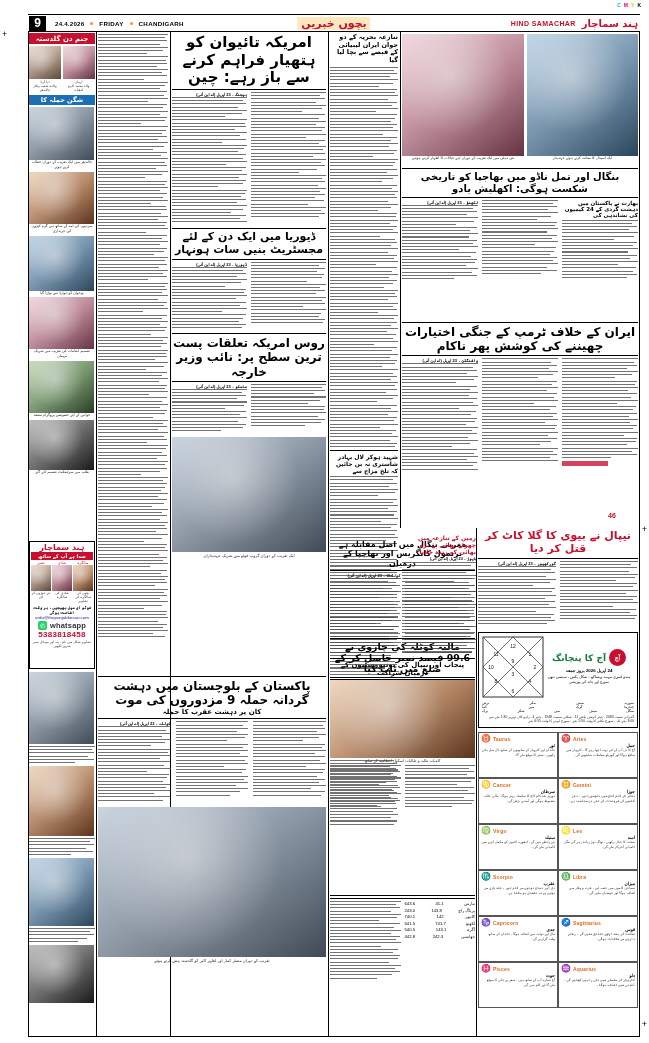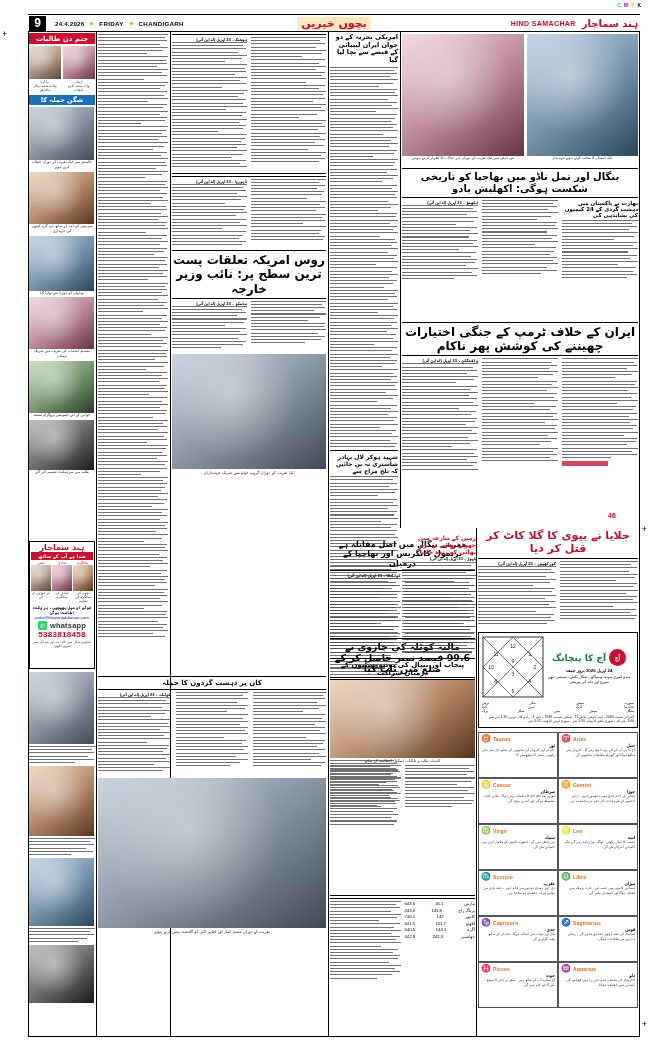--- a/index.html
+++ b/index.html
@@ -119,21 +119,21 @@
   <div class="rule-h" style="left:28px;top:1036px;width:612px;"></div>
 
   <div class="rule-v" style="left:96px;top:32px;height:1005px;"></div>
   <div class="rule-v" style="left:170px;top:32px;height:1005px;"></div>
   <div class="rule-v" style="left:328px;top:32px;height:1005px;"></div>
   <div class="rule-v" style="left:400px;top:32px;height:496px;"></div>
   <div class="rule-v" style="left:476px;top:528px;height:509px;"></div>
 
   <div class="col" style="left:29px;top:33px;width:66px;height:505px;">
 
-    <div class="banner banner-red" style="font-size:7px;padding:1.5px 0;">جنم دن طالبات</div>
+    <div class="banner banner-red" style="font-size:7px;padding:1.5px 0;">جنم دن گلدستہ</div>
 
     <div style="display:flex;gap:1.5px;margin-top:1.5px;">
       <div class="photo ph-face" style="width:32px;height:33px;"></div>
       <div class="photo ph-pink" style="width:32px;height:33px;"></div>
     </div>
     <div style="display:flex;gap:1.5px;margin-top:1px;">
       <div style="width:32px;">
         <div class="nameline">دیا آریا</div>
         <div class="nameline">والدہ صفیہ پیکار</div>
         <div class="nameline">جالندھر</div>
@@ -423,20 +423,23 @@
       <i style="width:99%"></i>
         <i style="width:93%"></i>
         <i style="width:100%"></i>
         <i style="width:78%"></i>
         <i style="width:95%"></i>
     </div>
   </div>
 
   <div class="col" style="left:172px;top:34px;width:154px;">
 
+    <div class="hl-big" style="font-size:15px;margin-bottom:2px;">
+      <span>امریکہ تائیوان کو ہتھیار فراہم کرنے سے باز رہے: چین</span>
+    </div>
     <div class="hrule" style="margin-bottom:2px;"></div>
 
     <div style="display:flex;gap:4px;">
       <div style="flex:1;">
         <div style="font-size:4px;direction:rtl;font-weight:bold;">بیجنگ ۔ 23 اپریل (اے این آئی)</div>
         <div class="body-lines">
           <i style="width:100%"></i>
             <i style="width:95%"></i>
             <i style="width:99%"></i>
             <i style="width:88%"></i>
@@ -518,20 +521,23 @@
           <i style="width:76%"></i>
             <i style="width:100%"></i>
             <i style="width:93%"></i>
             <i style="width:99%"></i>
             <i style="width:90%"></i>
         </div>
       </div>
     </div>
 
     <div class="hrule-thick" style="margin:3px 0 2px;"></div>
+    <div class="hl-big" style="font-size:11px;">
+      <span>ڈیوریا میں ایک دن کے لئے مجسٹریٹ بنیں سات ہونہار</span>
+    </div>
     <div class="hrule" style="margin:2px 0;"></div>
     <div style="display:flex;gap:4px;">
       <div style="flex:1;">
         <div style="font-size:4px;direction:rtl;font-weight:bold;">ڈیوریا ۔ 23 اپریل (اے این آئی)</div>
         <div class="body-lines">
           <i style="width:100%"></i>
             <i style="width:94%"></i>
             <i style="width:99%"></i>
             <i style="width:86%"></i>
             <i style="width:100%"></i>
@@ -624,21 +630,24 @@
     </div>
 
     <div style="margin-top:4px;">
       <div class="photo ph-group" style="width:154px;height:115px;"></div>
       <div class="cap" style="font-size:4px;margin-top:1px;">ایک تقریب کے دوران گروپ فوٹو میں شریک عہدیداران</div>
     </div>
   </div>
 
   <div class="col" style="left:98px;top:676px;width:228px;">
     <div class="hrule-thick" style="margin-bottom:2px;"></div>
-    <div class="hl-sub" style="margin-top:1px;">کان پر دہشت گردوں کا حملہ</div>
+    <div class="hl-big" style="font-size:12px;">
+      <span>پاکستان کے بلوچستان میں دہشت گردانہ حملہ 9 مزدوروں کی موت</span>
+    </div>
+    <div class="hl-sub" style="margin-top:1px;">کان پر دہشت عقرب کا حملہ</div>
     <div class="hrule" style="margin:2px 0;"></div>
     <div style="display:flex;gap:5px;">
       <div style="flex:1;">
         <div style="font-size:4px;direction:rtl;font-weight:bold;">کوئٹہ ۔ 23 اپریل (اے این آئی)</div>
         <div class="body-lines">
           <i style="width:100%"></i>
             <i style="width:94%"></i>
             <i style="width:99%"></i>
             <i style="width:88%"></i>
             <i style="width:100%"></i>
@@ -722,21 +731,21 @@
     </div>
 
     <div style="margin-top:4px;">
       <div class="photo ph-group" style="width:228px;height:150px;"></div>
       <div class="cap" style="font-size:4px;margin-top:1px;">تقریب کے دوران مسٹر کمار اور اظہر اکبر کو گلدستہ پیش کرتے ہوئے</div>
     </div>
   </div>
 
   <div class="col" style="left:330px;top:34px;width:68px;">
     <div class="hl-big" style="font-size:6.5px;text-align:right;">
-      <span>امریکی بحریہ کے دو جوان ایران لیبیائی کے قبضے سے بچا لیا گیا</span>
+      <span>تنازعہ بحریہ کے دو جوان ایران لیبیائی کے قبضے سے بچا لیا گیا</span>
     </div>
     <div class="body-lines" style="margin-top:2px;">
       <i style="width:100%"></i>
         <i style="width:94%"></i>
         <i style="width:99%"></i>
         <i style="width:88%"></i>
         <i style="width:100%"></i>
       <i style="width:92%"></i>
         <i style="width:72%"></i>
         <i style="width:99%"></i>
@@ -1435,21 +1444,21 @@
             <span>242.3</span>
             <span>442.8</span>
           </div>
         </div>
       </div>
     </div>
   </div>
 
   <div class="col" style="left:478px;top:530px;width:160px;">
     <div class="hl-big hl-red" style="font-size:11px;">
-      <span>جلایا نے بیوی کا گلا کاٹ کر قتل کر دیا</span>
+      <span>نیپال نے بیوی کا گلا کاٹ کر قتل کر دیا</span>
     </div>
     <div class="hrule" style="margin:2px 0;"></div>
     <div style="display:flex;gap:4px;">
       <div style="flex:1;">
         <div style="font-size:4px;direction:rtl;font-weight:bold;">گورکھپور ۔ 23 اپریل (اے این آئی)</div>
         <div class="body-lines">
           <i style="width:100%"></i>
             <i style="width:94%"></i>
             <i style="width:99%"></i>
             <i style="width:87%"></i>

